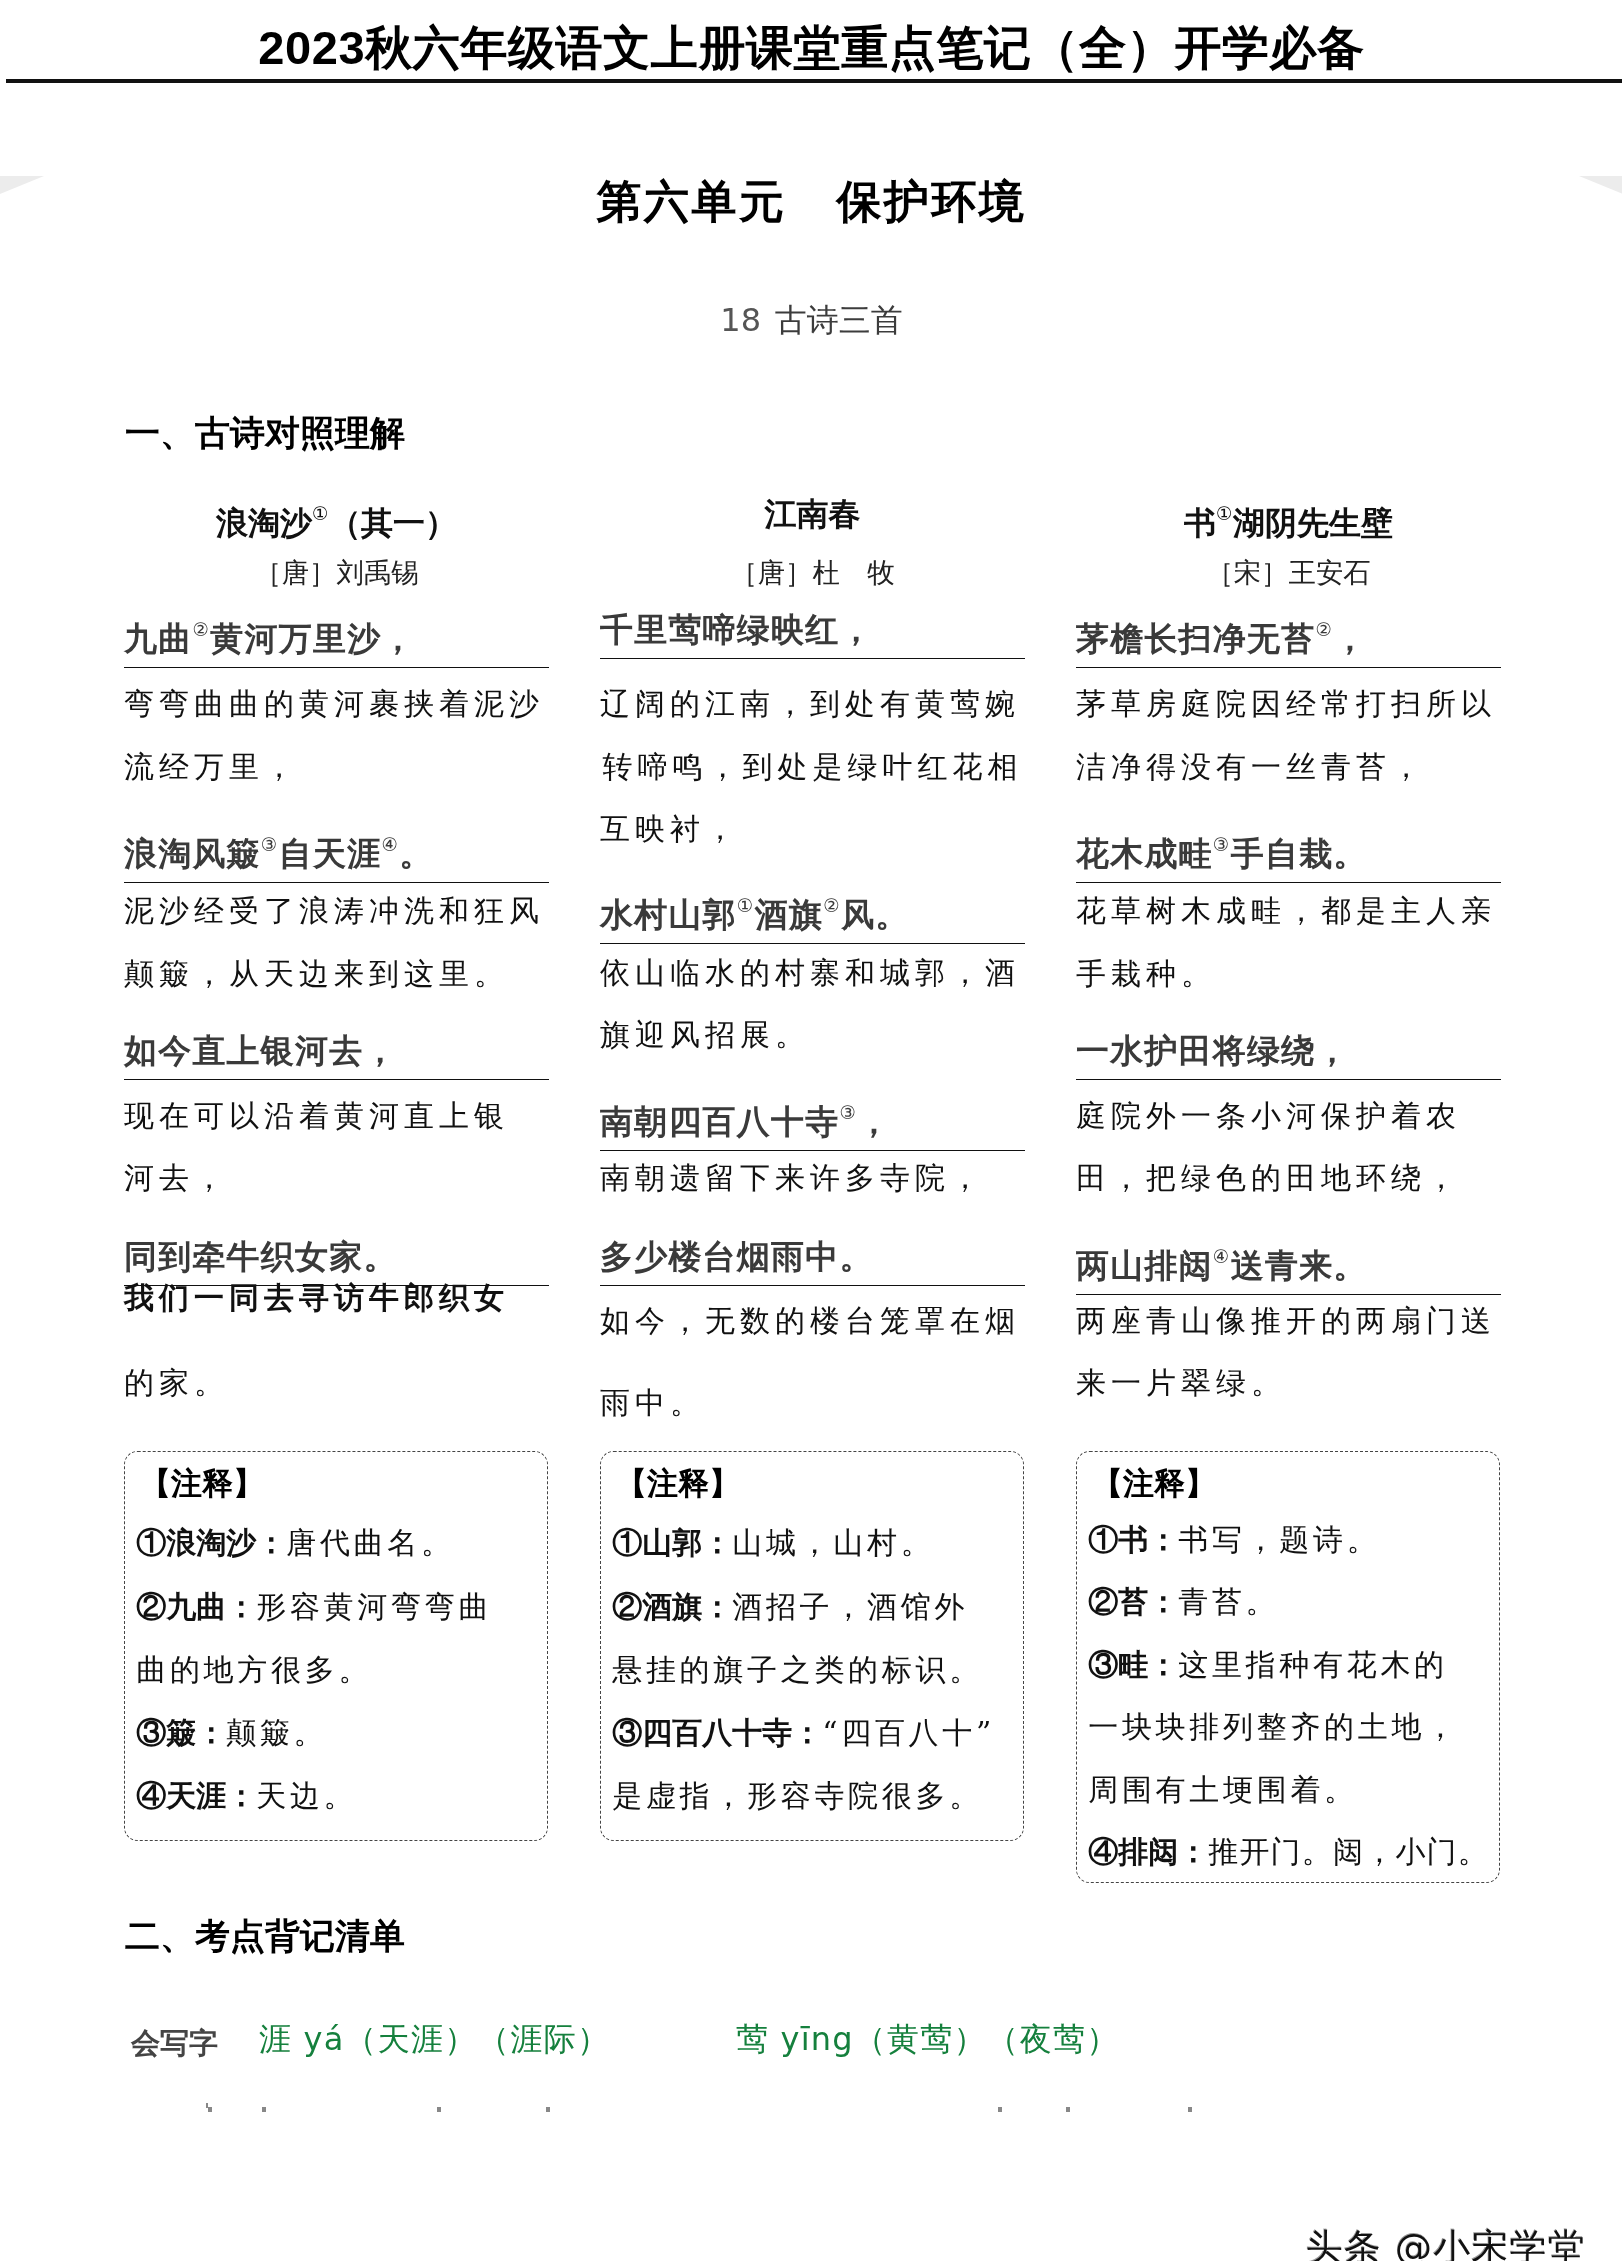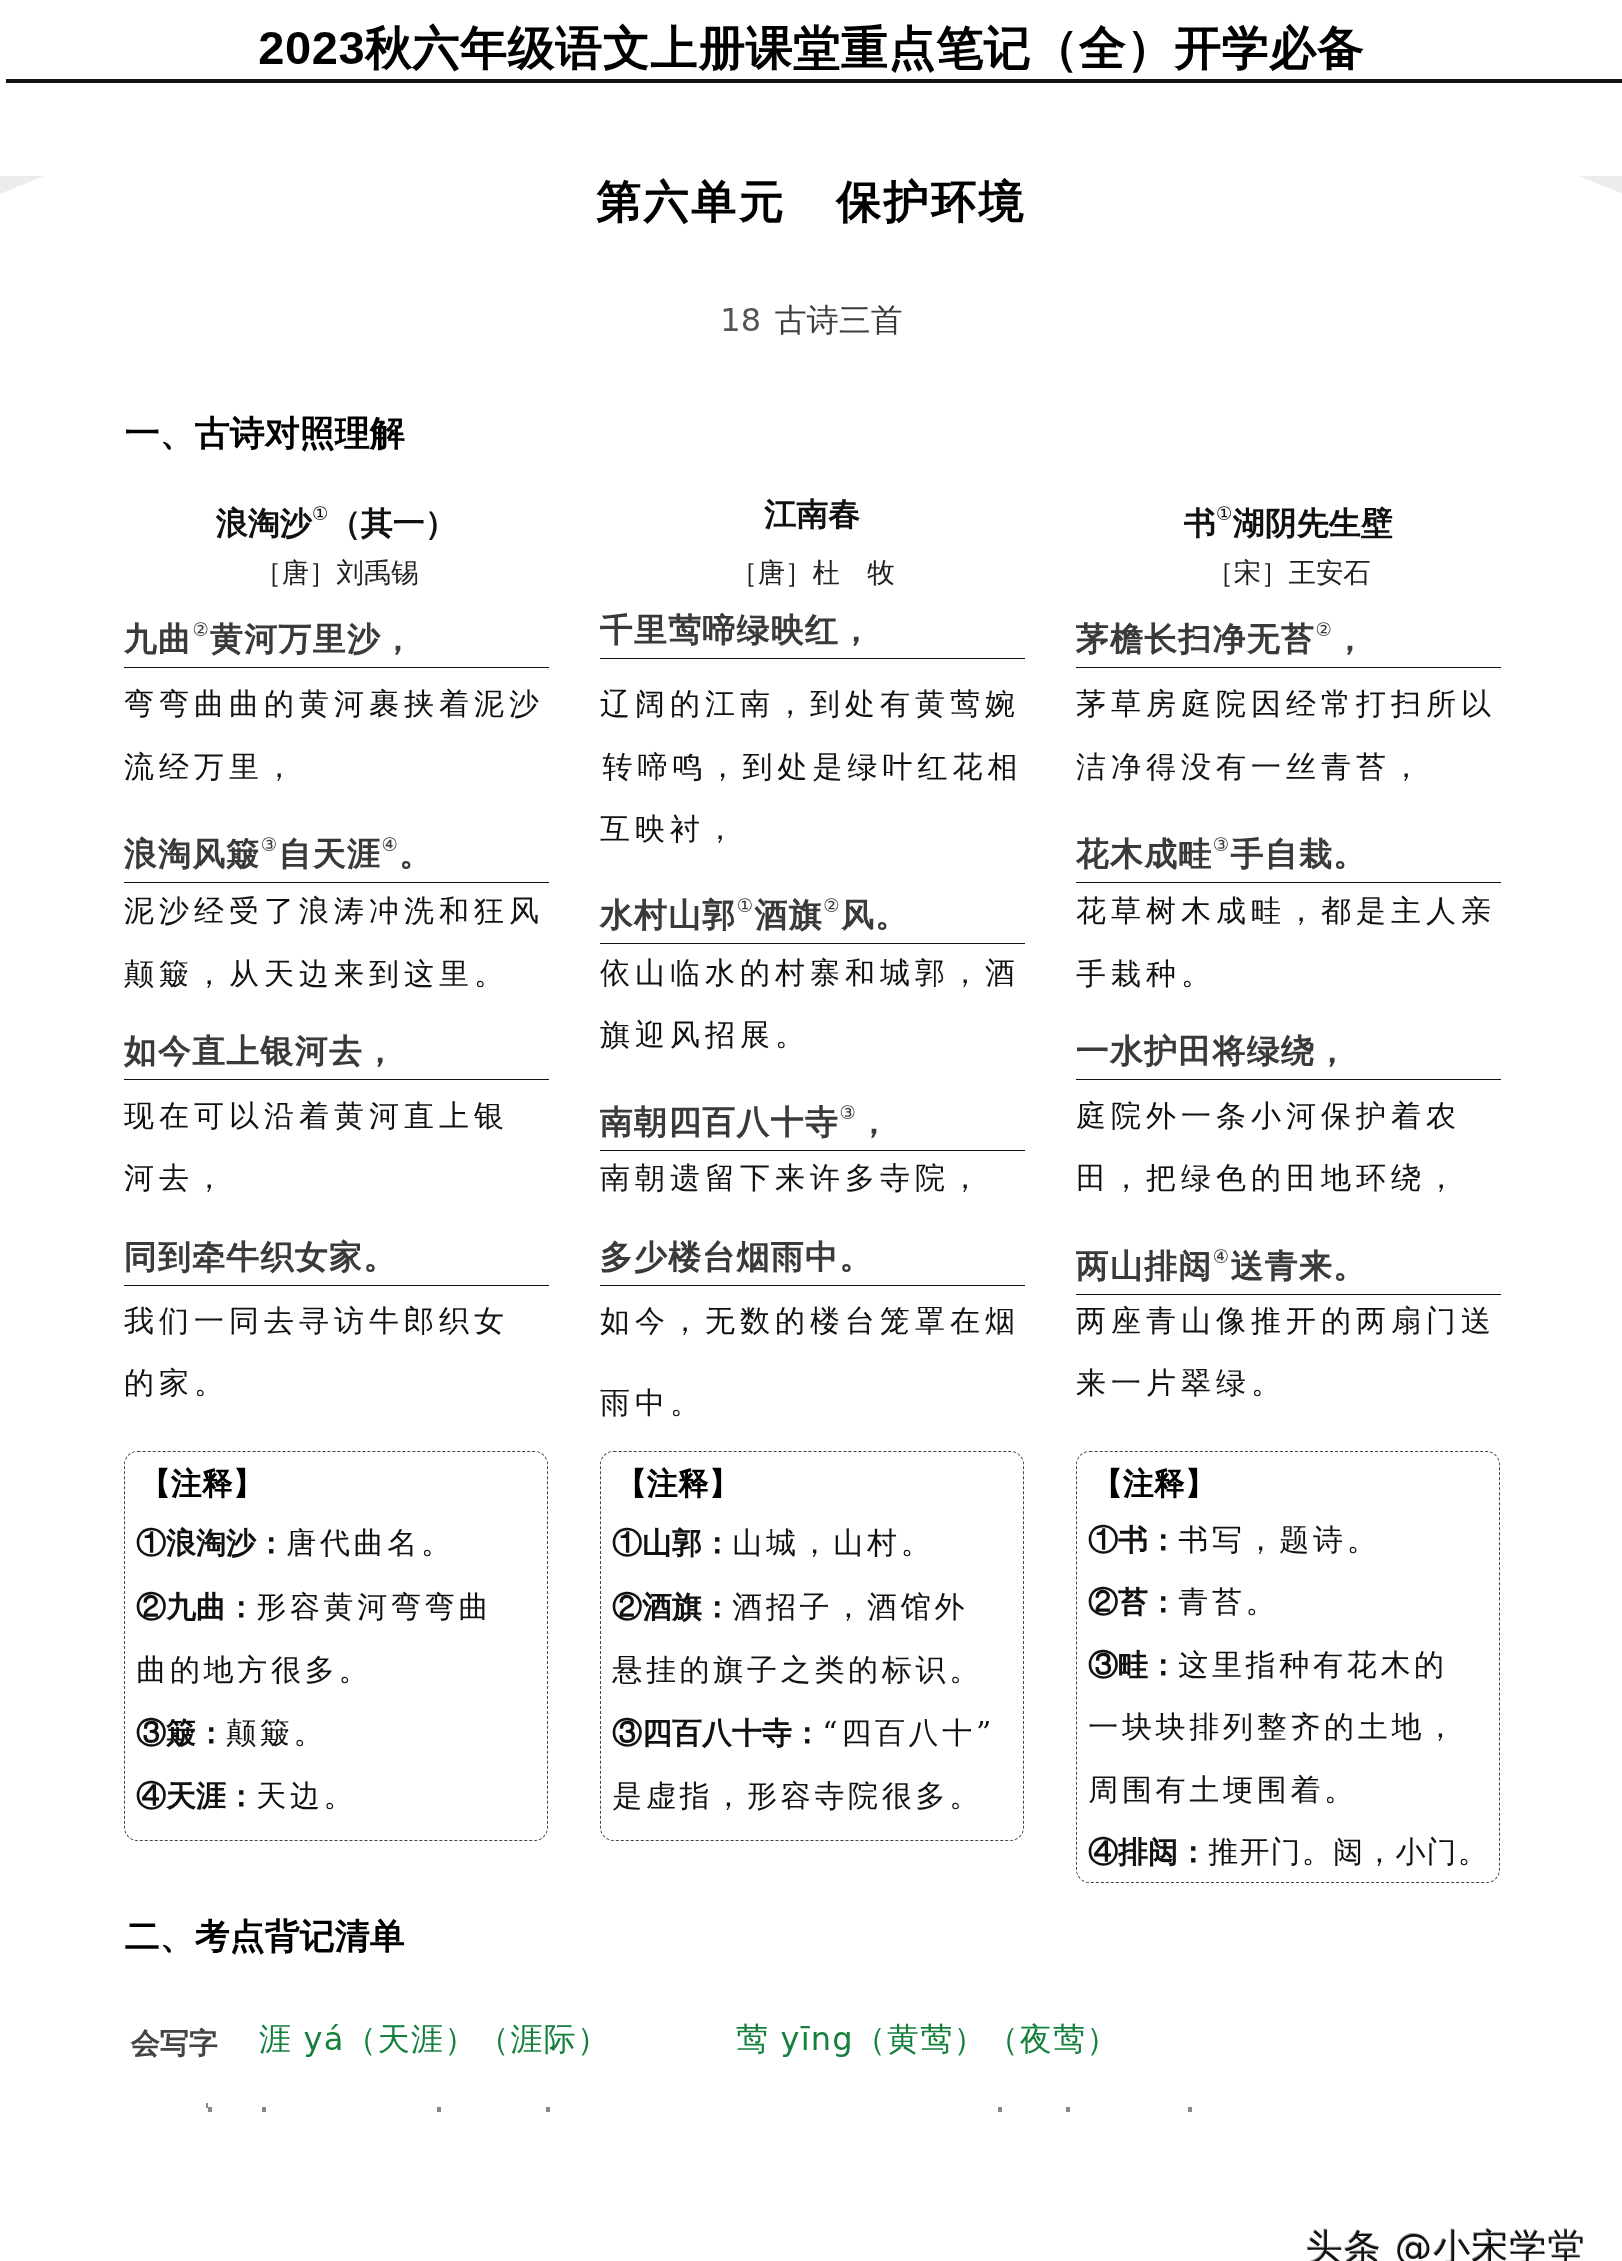--- a/index.html
+++ b/index.html
@@ -67,21 +67,21 @@
 
   <div class="pline" style="top:309px;"><span>浪淘风簸</span><sup>③</sup><span>自天涯</span><sup>④</sup><span>。</span></div>
   <div class="tline" style="top:375px;">泥沙经受了浪涛冲洗和狂风</div>
   <div class="tline" style="top:438px;">颠簸，从天边来到这里。</div>
 
   <div class="pline" style="top:515px;"><span>如今直上银河去，</span></div>
   <div class="tline" style="top:580px;">现在可以沿着黄河直上银</div>
   <div class="tline" style="top:642px;">河去，</div>
 
   <div class="pline" style="top:721px;"><span>同到牵牛织女家。</span></div>
-  <div class="tline" style="top:785px;">我们一同去寻访牛郎织女</div>
+  <div class="tline" style="top:762px;font-weight:bold;">我们一同去寻访牛郎织女</div>
   <div class="tline" style="top:847px;">的家。</div>
 </div>
 
 <div class="note-box" style="left:124px; top:1451px; width:424px; height:390px;">
   <div class="note-head">【注释】</div>
   <div class="note-item" style="top:59px;"><span class="term">①</span><span class="term">浪淘沙：</span><span class="def">唐代曲名。</span></div>
   <div class="note-item" style="top:123px;"><span class="term">②</span><span class="term">九曲：</span><span class="def">形容黄河弯弯曲</span></div>
   <div class="note-item" style="top:186px;"><span class="def">曲的地方很多。</span></div>
   <div class="note-item" style="top:249px;"><span class="term">③</span><span class="term">簸：</span><span class="def">颠簸。</span></div>
   <div class="note-item" style="top:312px;"><span class="term">④</span><span class="term">天涯：</span><span class="def">天边。</span></div>

